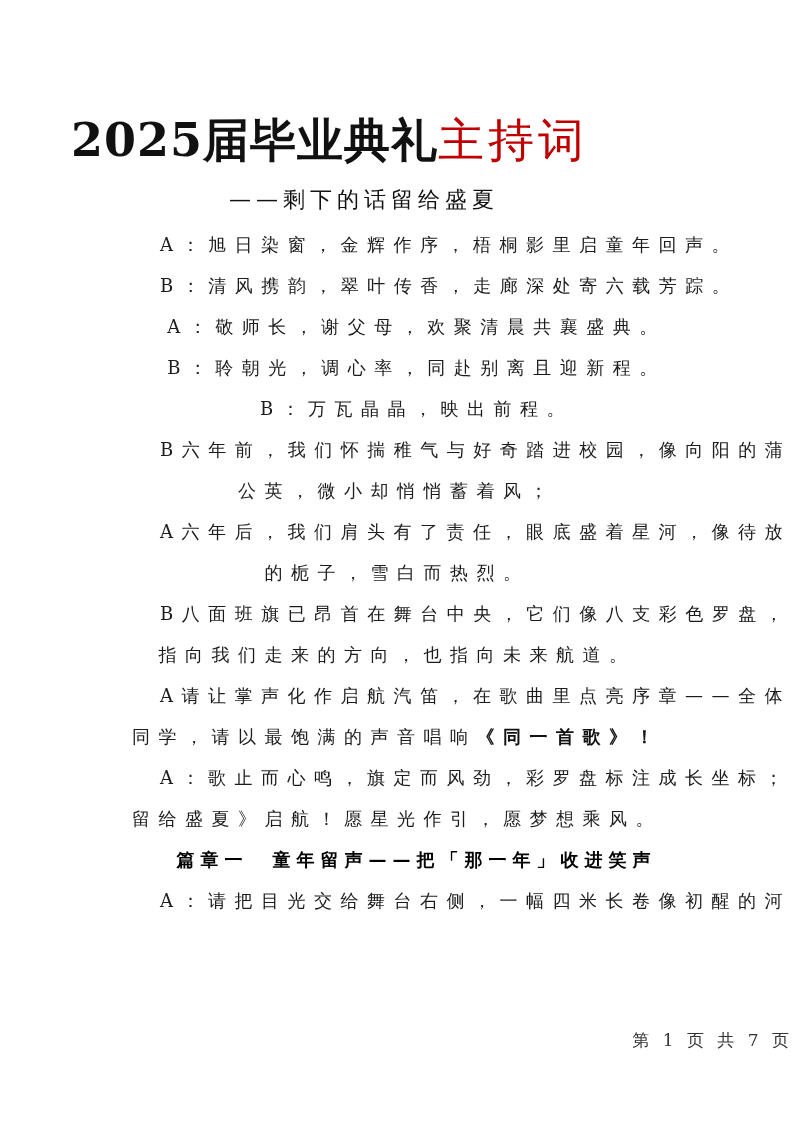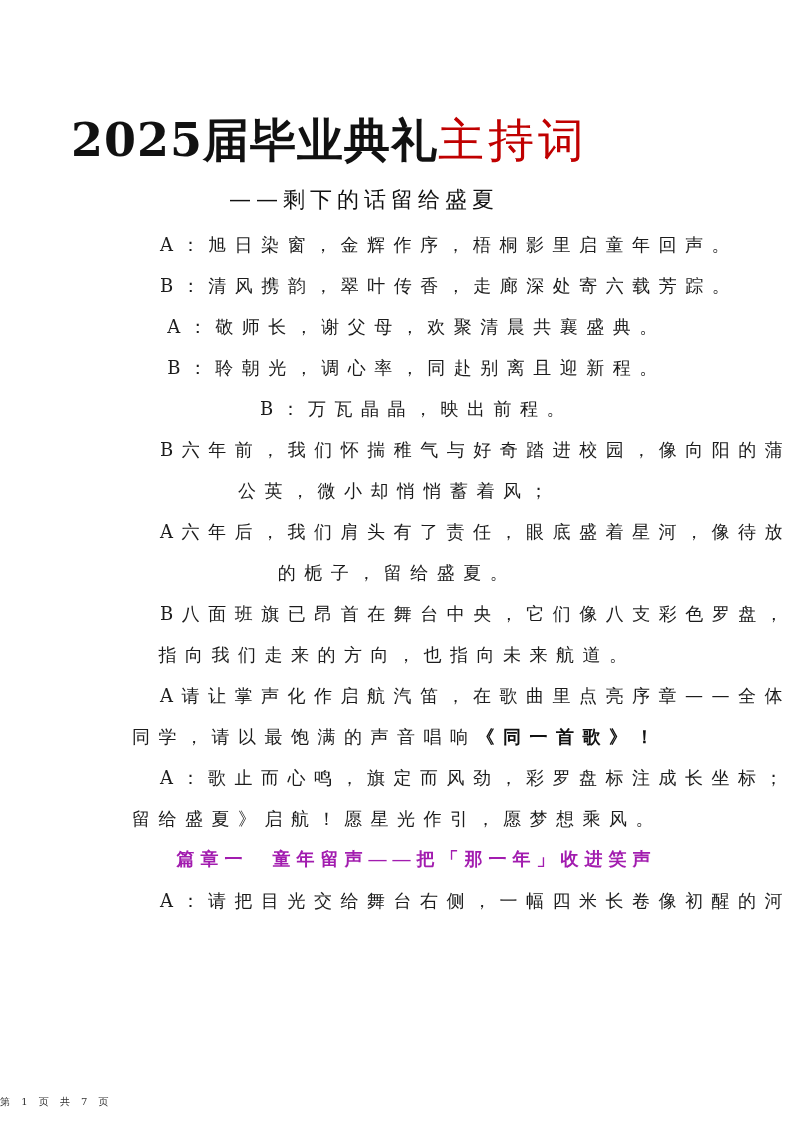--- a/index.html
+++ b/index.html
@@ -66,31 +66,30 @@
       letter-spacing: 8.5px;
       white-space: nowrap;
       color: #1c1c1c;
       overflow: visible;
       text-align: center;
     }
     .indent { padding-left: 39px; }
     .bold { font-weight: bold; color: #111; font-family: Liberation Mono, monospace; }
     .heading {
       font-weight: bold;
-      color: #a21caf;
+      color: #000000;
       letter-spacing: 6px;
-      font-family: Liberation Serif, serif;
     }
     .footer {
       position: absolute;
       left: 0;
-      top: 1095px;
+      top: 1029px;
       width: 793px;
-      text-align: left;
-      font-size: 10px;
+      text-align: right;
+      font-size: 17px;
       letter-spacing: 4px;
       color: #333;
       white-space: nowrap;
     }
   </style>
 </head>
 <body>
 
 <div class="page">
 
@@ -100,21 +99,21 @@
 
   <div class="body">
     <div class="line indent">A：旭日染窗，金辉作序，梧桐影里启童年回声。</div>
     <div class="line indent">B：清风携韵，翠叶传香，走廊深处寄六载芳踪。</div>
     <div class="line indent">A：敬师长，谢父母，欢聚清晨共襄盛典。</div>
     <div class="line indent">B：聆朝光，调心率，同赴别离且迎新程。</div>
     <div class="line indent">B：万瓦晶晶，映出前程。</div>
     <div class="line indent">B六年前，我们怀揣稚气与好奇踏进校园，像向阳的蒲</div>
     <div class="line">公英，微小却悄悄蓄着风；</div>
     <div class="line indent">A六年后，我们肩头有了责任，眼底盛着星河，像待放</div>
-    <div class="line">的栀子，留给盛夏。</div>
+    <div class="line">的栀子，雪白而热烈。</div>
     <div class="line indent">B八面班旗已昂首在舞台中央，它们像八支彩色罗盘，</div>
     <div class="line">指向我们走来的方向，也指向未来航道。</div>
     <div class="line indent">A请让掌声化作启航汽笛，在歌曲里点亮序章——全体</div>
     <div class="line"><span>同学，请以最饱满的声音唱响</span><span class="bold">《同一首歌》！</span></div>
     <div class="line indent">A：歌止而心鸣，旗定而风劲，彩罗盘标注成长坐标；</div>
     <div class="line">留给盛夏》启航！愿星光作引，愿梦想乘风。</div>
     <div class="line indent heading">篇章一　童年留声——把「那一年」收进笑声</div>
     <div class="line indent">A：请把目光交给舞台右侧，一幅四米长卷像初醒的河</div>
   </div>
 

